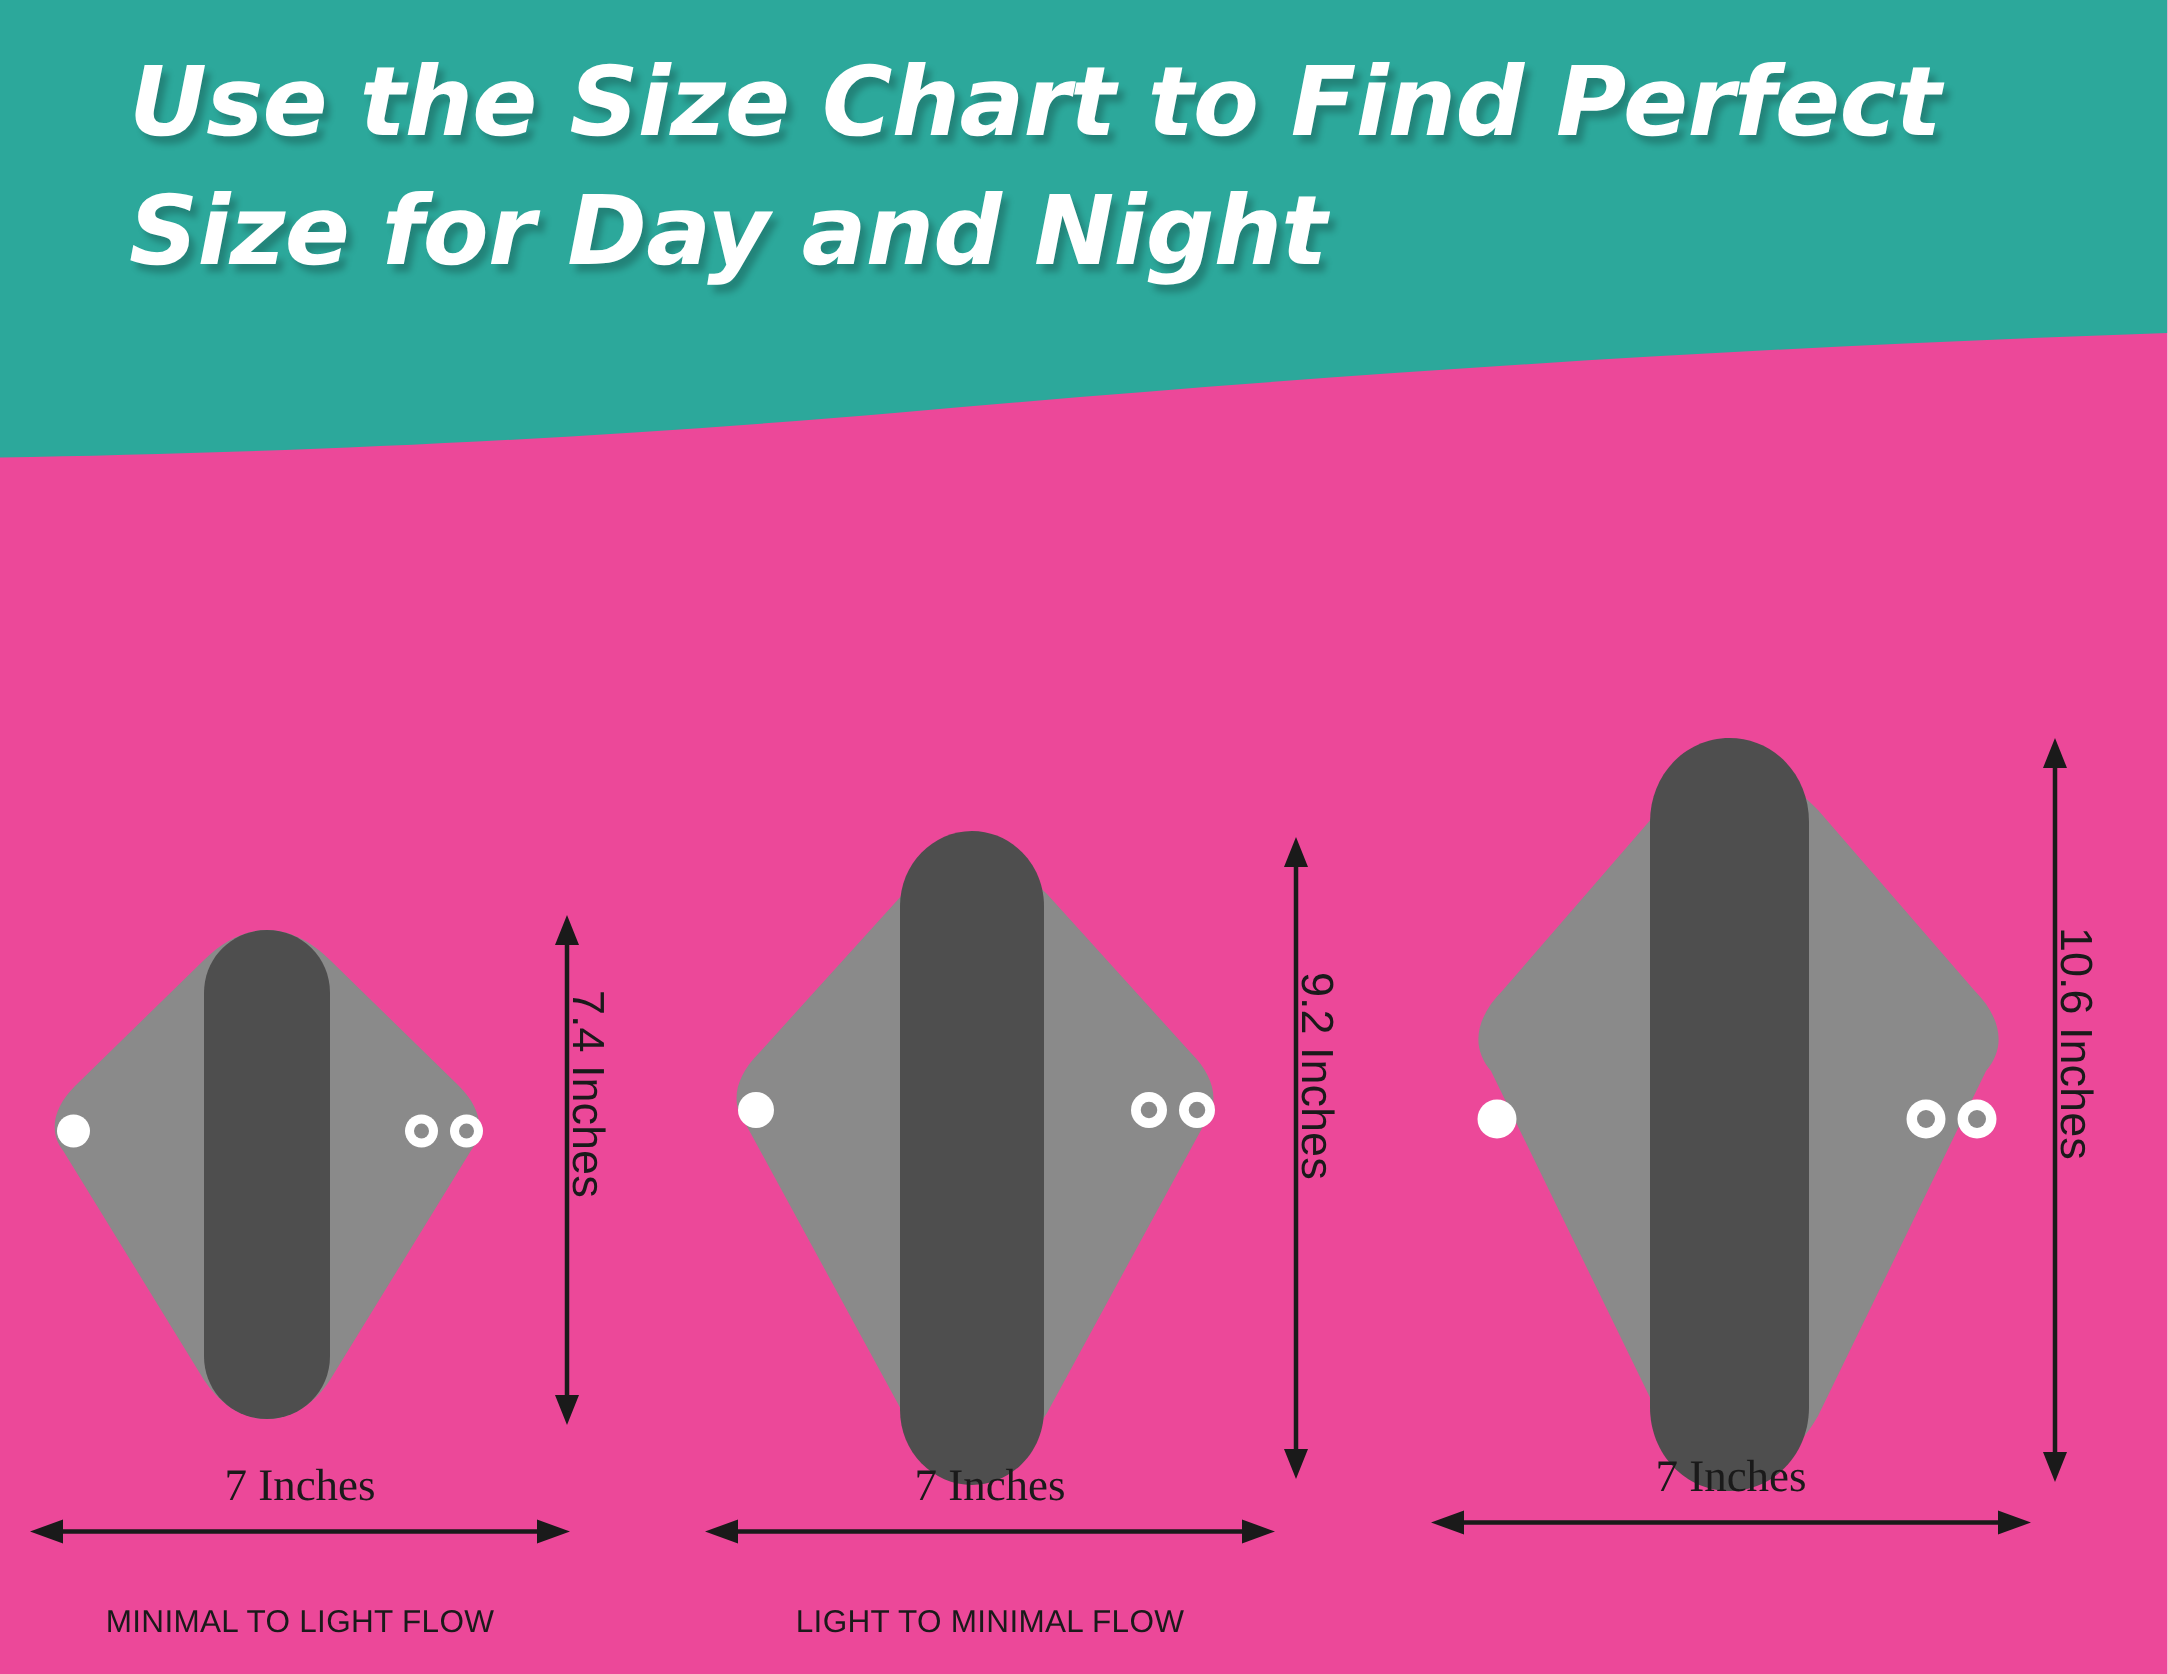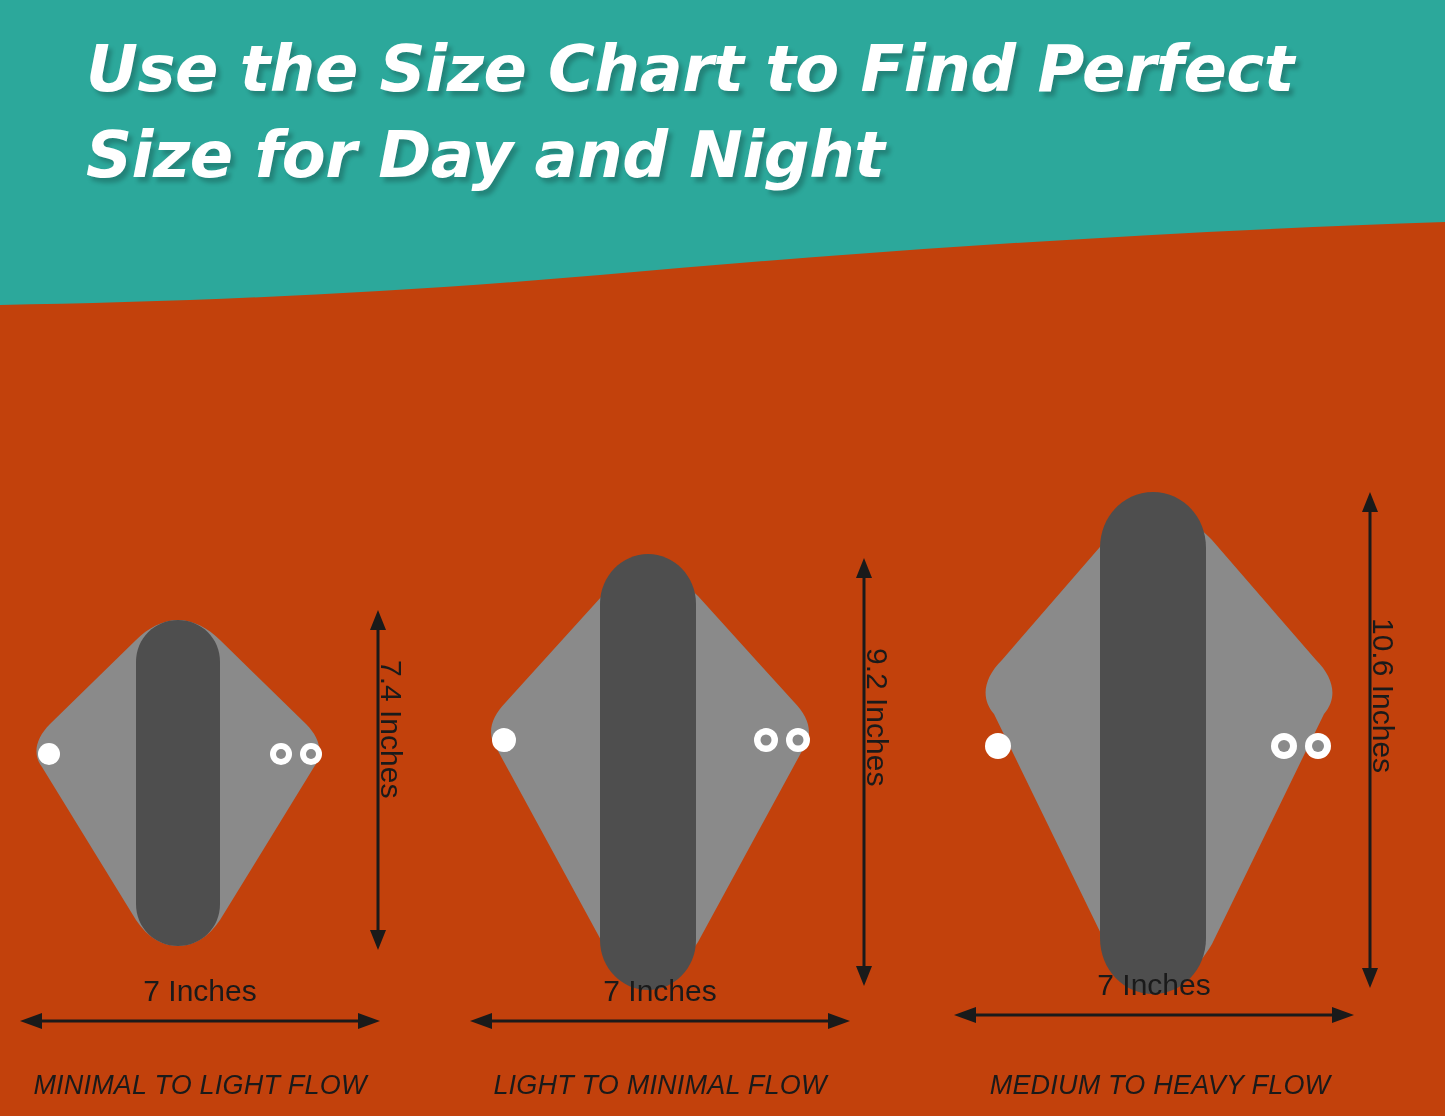--- a/index.html
+++ b/index.html
@@ -4,21 +4,21 @@
 <style>
   html, body {
     margin: 0;
     padding: 0;
     background: #ffffff;
   }
   #page {
     position: relative;
     width: 1445px;
     height: 1116px;
-    background: #c2410c;
+    background: #ec4899;
     overflow: hidden;
     font-family: "Liberation Sans", sans-serif;
   }
 
   
   #header-banner {
     position: absolute;
     left: 0;
     top: 0;
     width: 1445px;
@@ -81,37 +81,36 @@
     letter-spacing: 0px;
   }
 
   
   .dim-horizontal {
     position: absolute;
   }
   .dim-horizontal svg { display: block; }
   .dim-horizontal-label {
     position: absolute;
-    font-family: Liberation Sans, sans-serif;
+    font-family: Liberation Serif, serif;
     font-size: 30px;
     color: #1a1a1a;
     white-space: nowrap;
     text-align: center;
   }
 
   
   .pad-caption {
     position: absolute;
     font-family: "Liberation Sans", sans-serif;
-    font-size: 27px;
+    font-size: 21px;
     color: #1a1a1a;
     white-space: nowrap;
     text-align: center;
     letter-spacing: 0.2px;
-    font-style: italic;
   }
 </style>
 </head>
 <body>
 
 <div id="page">
 
   <div id="header-banner">
     <svg width="1445" height="310" viewBox="0 0 1445 310">
       <path d="M0,0 L1445,0 L1445,222 C1150,232 880,250 600,275 C380,294 180,302 0,305 Z" fill="#2CA89B"></path>
@@ -272,17 +271,16 @@
 
       <div class="dim-horizontal-label" style="left:14px; top:498px; width:400px;">7 Inches</div>
       <div class="dim-horizontal" style="left:14px; top:534px;">
         <svg width="400" height="22" viewBox="0 0 400 22">
           <line x1="16" y1="11" x2="384" y2="11" stroke="#1A1A1A" stroke-width="3"></line>
           <polygon points="0,11 22,3 22,19" fill="#1A1A1A"></polygon>
           <polygon points="400,11 378,3 378,19" fill="#1A1A1A"></polygon>
         </svg>
       </div>
 
-      <div class="pad-caption" style="left:10px; top:600px; width:420px;">MEDIUM TO HEAVY FLOW</div>
     </div>
 
   </div>
 </div>
 
 </body></html>

